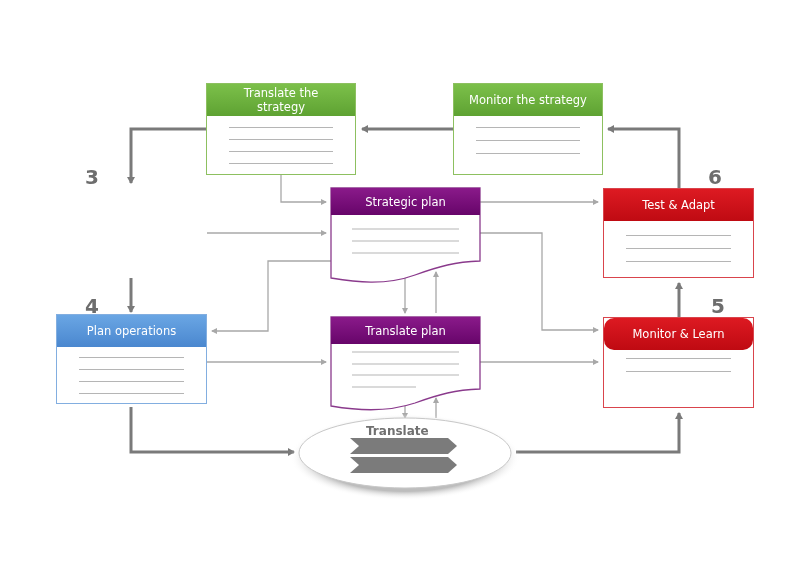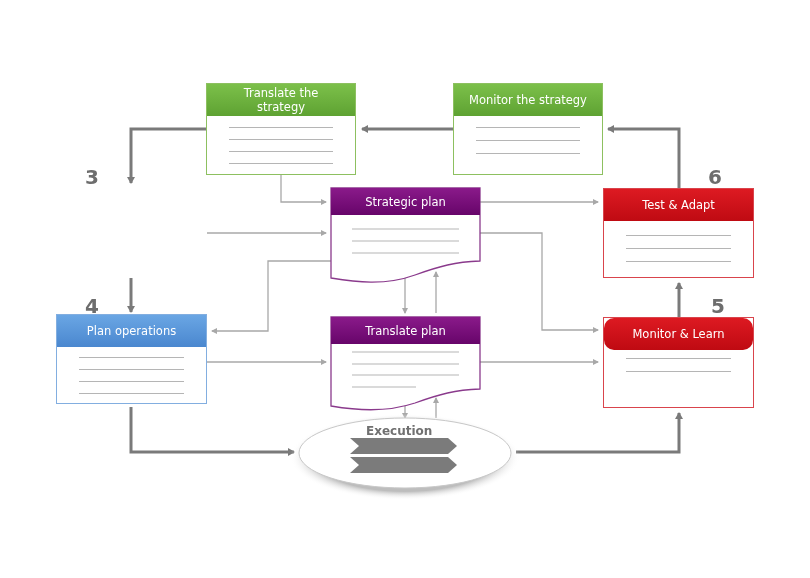--- a/index.html
+++ b/index.html
@@ -146,15 +146,15 @@
   <div class="box red" style="left:603px;top:317px;width:151px;height:91px;">
     <div class="hdr" style="height:27px;border-radius:10px;">
       <span>Monitor &amp; Learn</span>
     </div>
     <div class="body">
       <div class="ln" style="top:8px"></div>
       <div class="ln" style="top:21px"></div>
     </div>
   </div>
 
-  <div class="exec-label" style="left:366px;top:424px;">Execution</div>
+  <div class="exec-label" style="left:366px;top:424px;">Translate</div>
 
 </div>
 
 </body></html>

